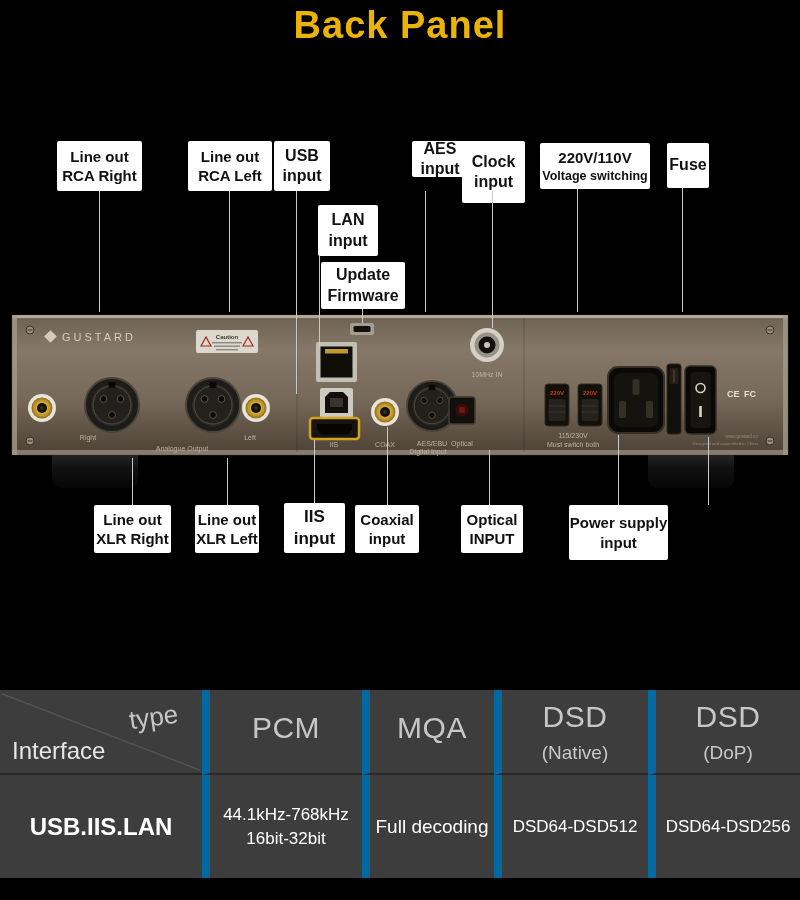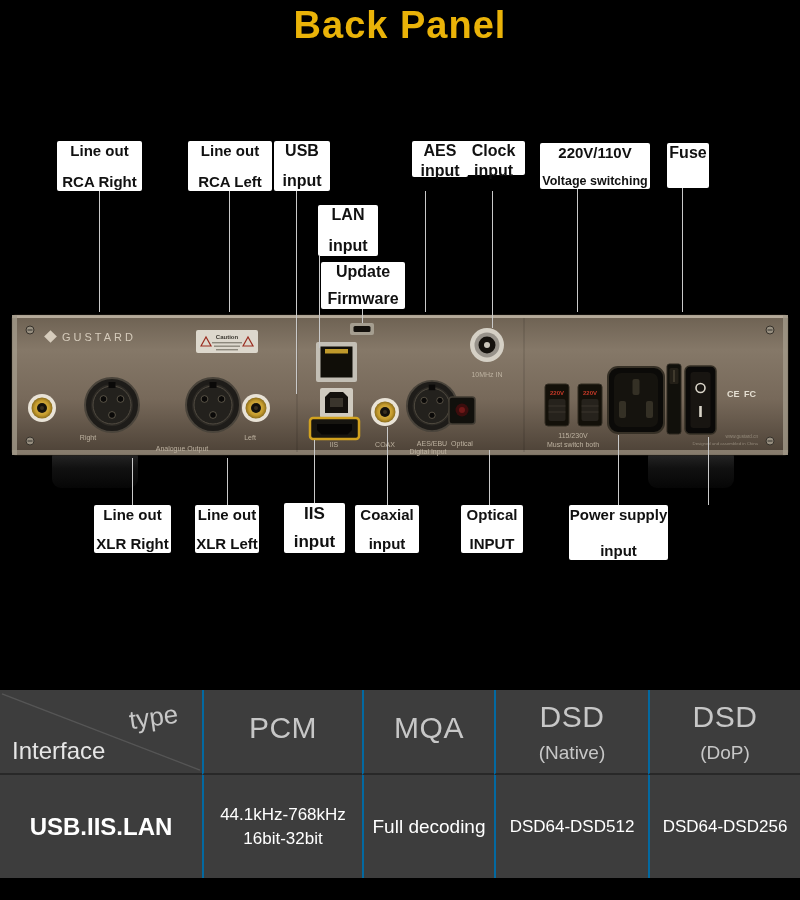--- a/index.html
+++ b/index.html
@@ -5,39 +5,39 @@
   html,body { margin:0; padding:0; background:#000; }
   body { width:800px; height:900px; font-family:"Liberation Sans", sans-serif; }
   .stage { position:relative; width:800px; height:900px; background:#000; overflow:hidden; }
 
   .title { position:absolute; top:4px; left:0; width:100%; margin:0; text-align:center;
            font-size:38px; font-weight:bold; color:#eab308; letter-spacing:1px; }
 
   
   .co { position:absolute; background:#fff; color:#111; font-weight:bold; font-size:15px;
         line-height:1.28; display:flex; flex-direction:column; align-items:center;
-        justify-content:space-between; text-align:center; border-radius:2px; }
+        justify-content:center; text-align:center; border-radius:2px; }
   .co span { display:block; }
   .co-lg { font-size:17px; }
   .co-md { font-size:16px; }
   .co .sub-small { font-size:12.5px; }
 
   
   .ln { position:absolute; width:1px; background:#c9c9c9; }
 
   .panel-svg { position:absolute; left:0; top:300px; width:800px; height:200px; }
   .pl { fill:#bdb2a0; font-size:7px; text-anchor:middle; }
 
   
   .spec-table { position:absolute; left:0; top:690px; width:800px; height:188px;
                 background:#3d3d3d; display:grid;
                 grid-template-columns:202px 160px 132px 154px 152px;
                 grid-template-rows:85px 103px; }
   .cell { display:flex; flex-direction:column; align-items:center; justify-content:center;
-          border-left:2px solid #0369a1; color:#fff; text-align:center; }
+          border-left:8px solid #0369a1; color:#fff; text-align:center; }
   .spec-table > .cell:nth-child(5n+1) { border-left:none; }
   .hcell { color:#c7c7c7; border-bottom:2px solid #282828; }
   .h-main { font-size:30px; letter-spacing:0.5px; }
   .h-sub { font-size:19px; margin-top:8px; }
   .corner { position:relative; }
   .corner svg { position:absolute; left:0; top:0; width:100%; height:100%; }
   .corner-type { position:absolute; right:24px; top:12px; font-size:26px; color:#c7c7c7;
                  transform:rotate(-8deg); }
   .corner-interface { position:absolute; left:12px; bottom:8px; font-size:24px; color:#e6e6e6; }
   .iface { font-size:24px; font-weight:bold; }
@@ -69,21 +69,21 @@
     <span>input</span>
   </div>
   <div class="co co-md" style="left:321px;top:262px;width:84px;height:47px">
     <span>Update</span>
     <span>Firmware</span>
   </div>
   <div class="co co-md" style="left:412px;top:141px;width:56px;height:36px">
     <span>AES</span>
     <span>input</span>
   </div>
-  <div class="co co-md" style="left:462px;top:141px;width:63px;height:34px">
+  <div class="co co-md" style="left:462px;top:141px;width:63px;height:62px">
     <span>Clock</span>
     <span>input</span>
   </div>
   <div class="co" style="left:540px;top:143px;width:110px;height:46px">
     <span>220V/110V</span>
     <span class="sub-small">Voltage switching</span>
   </div>
   <div class="co co-md" style="left:667px;top:143px;width:42px;height:45px">
     <span>Fuse</span>
   </div>

